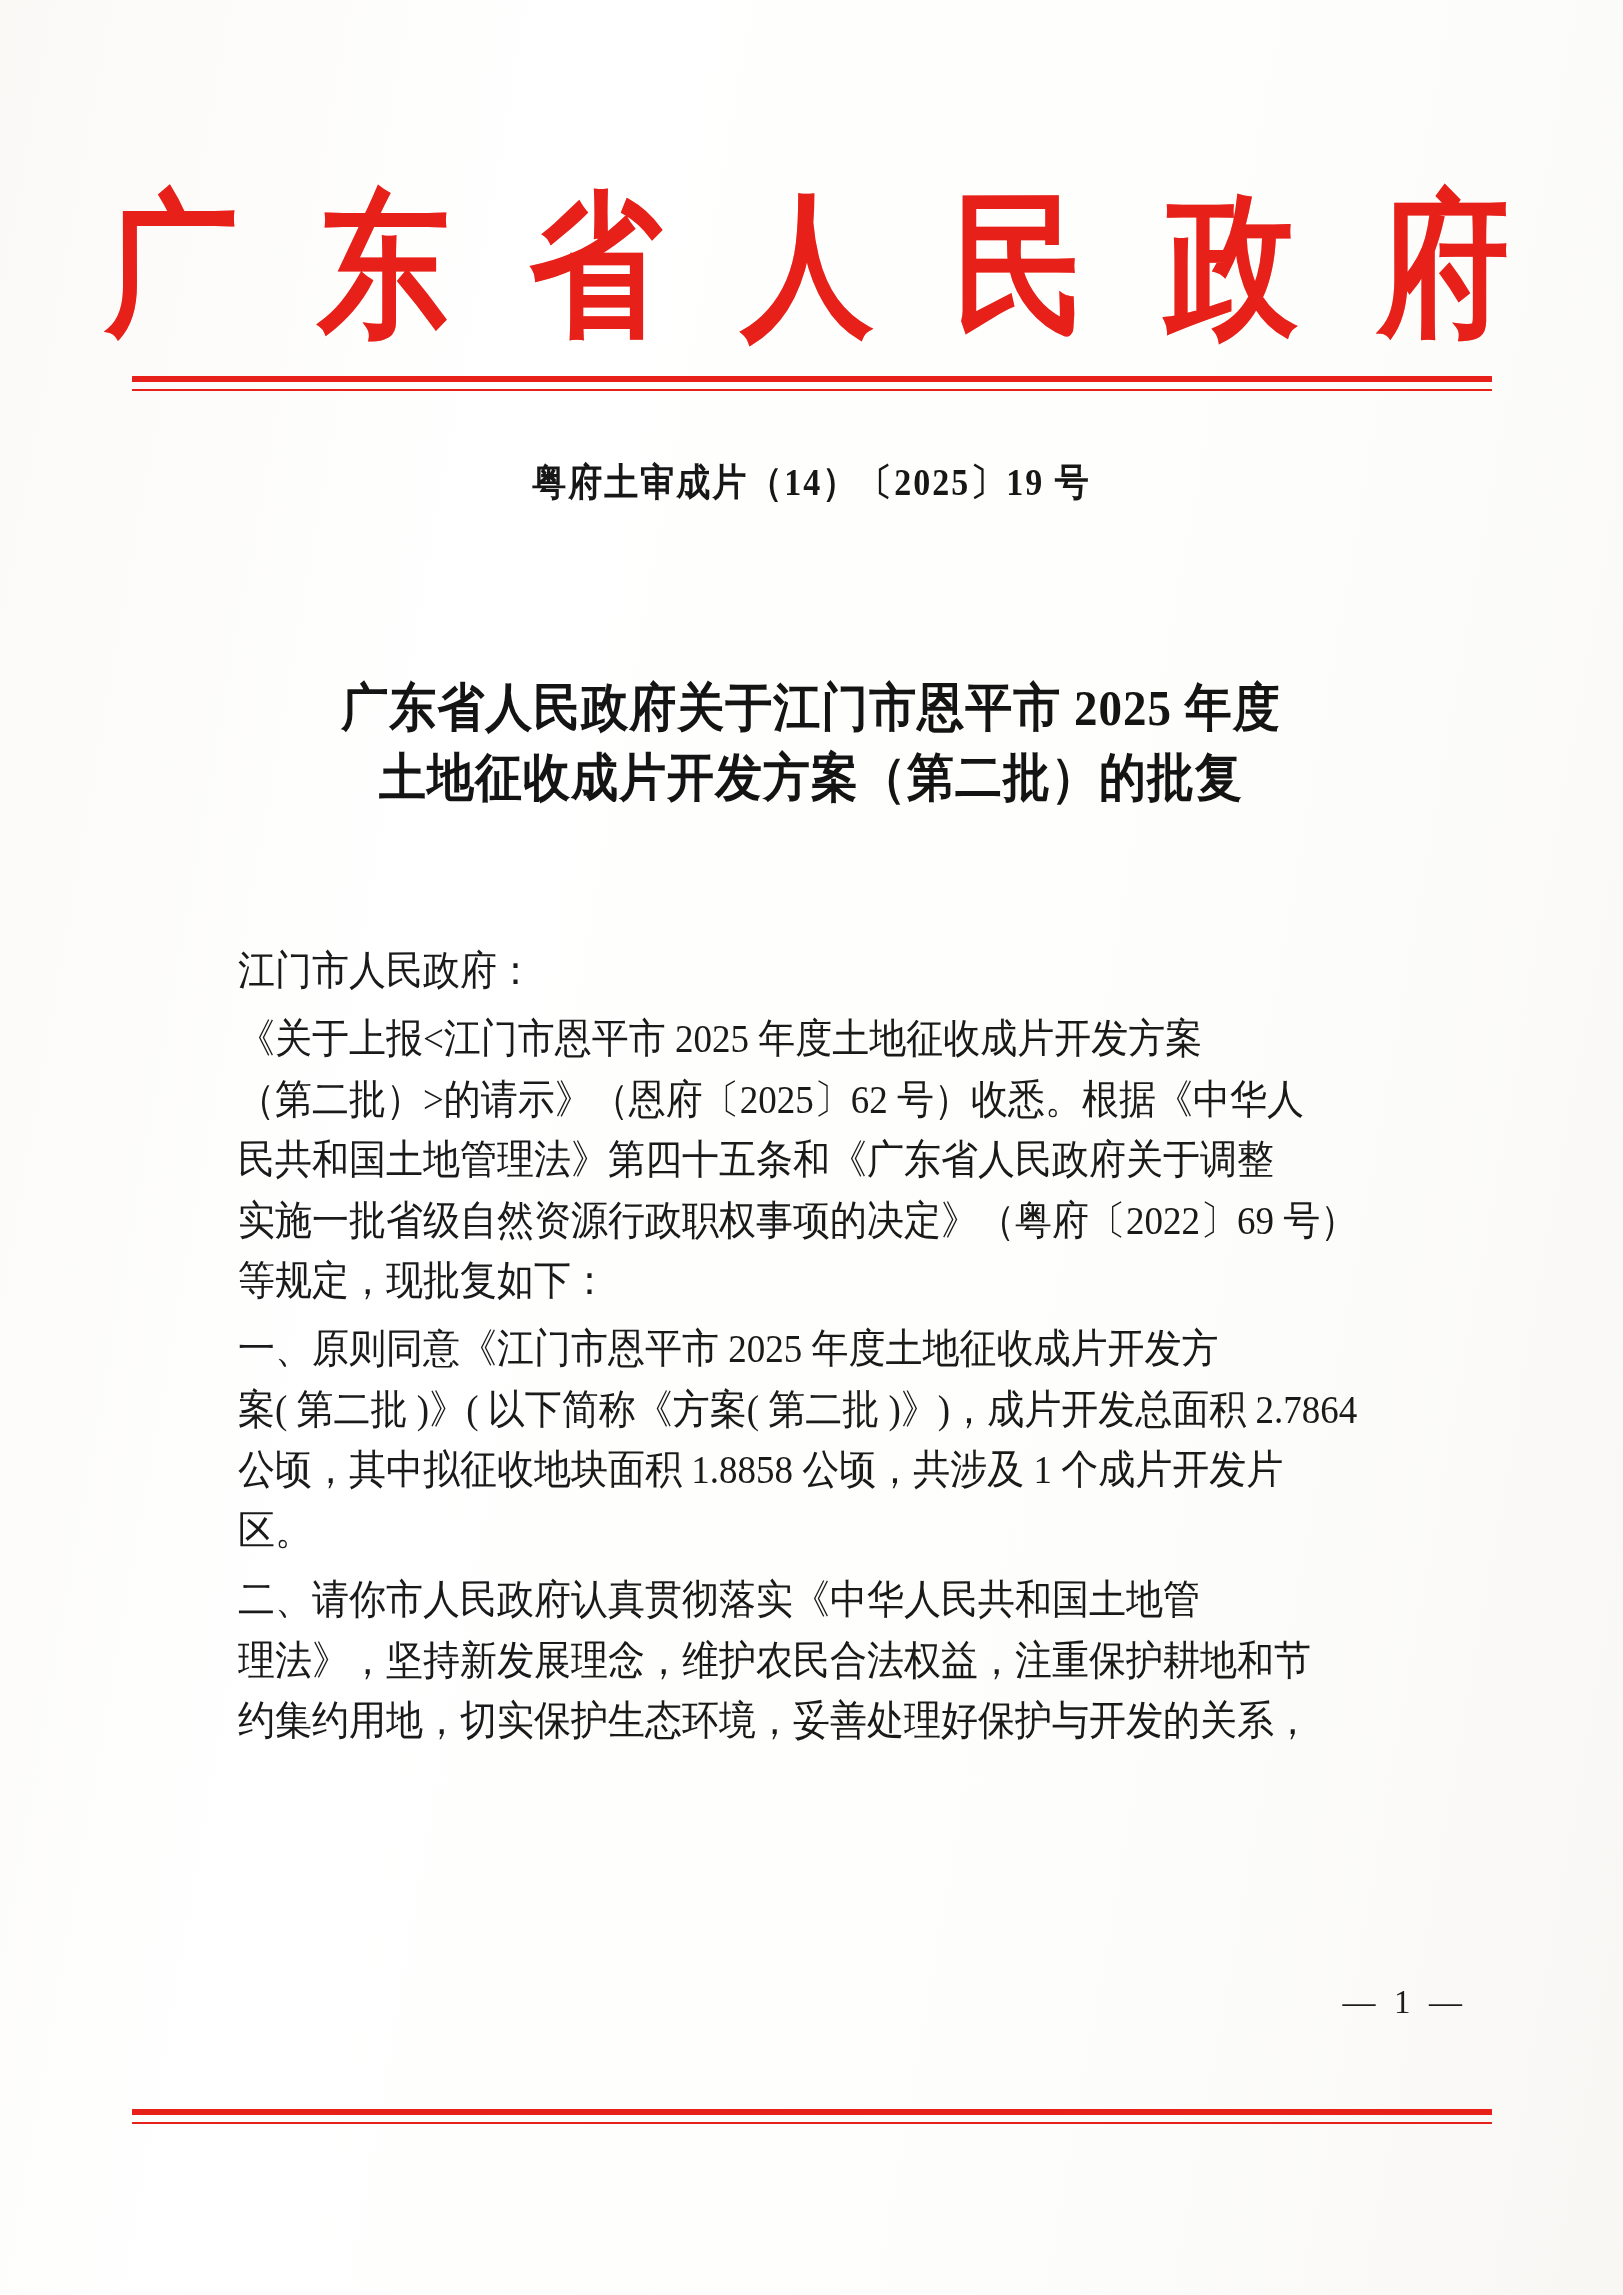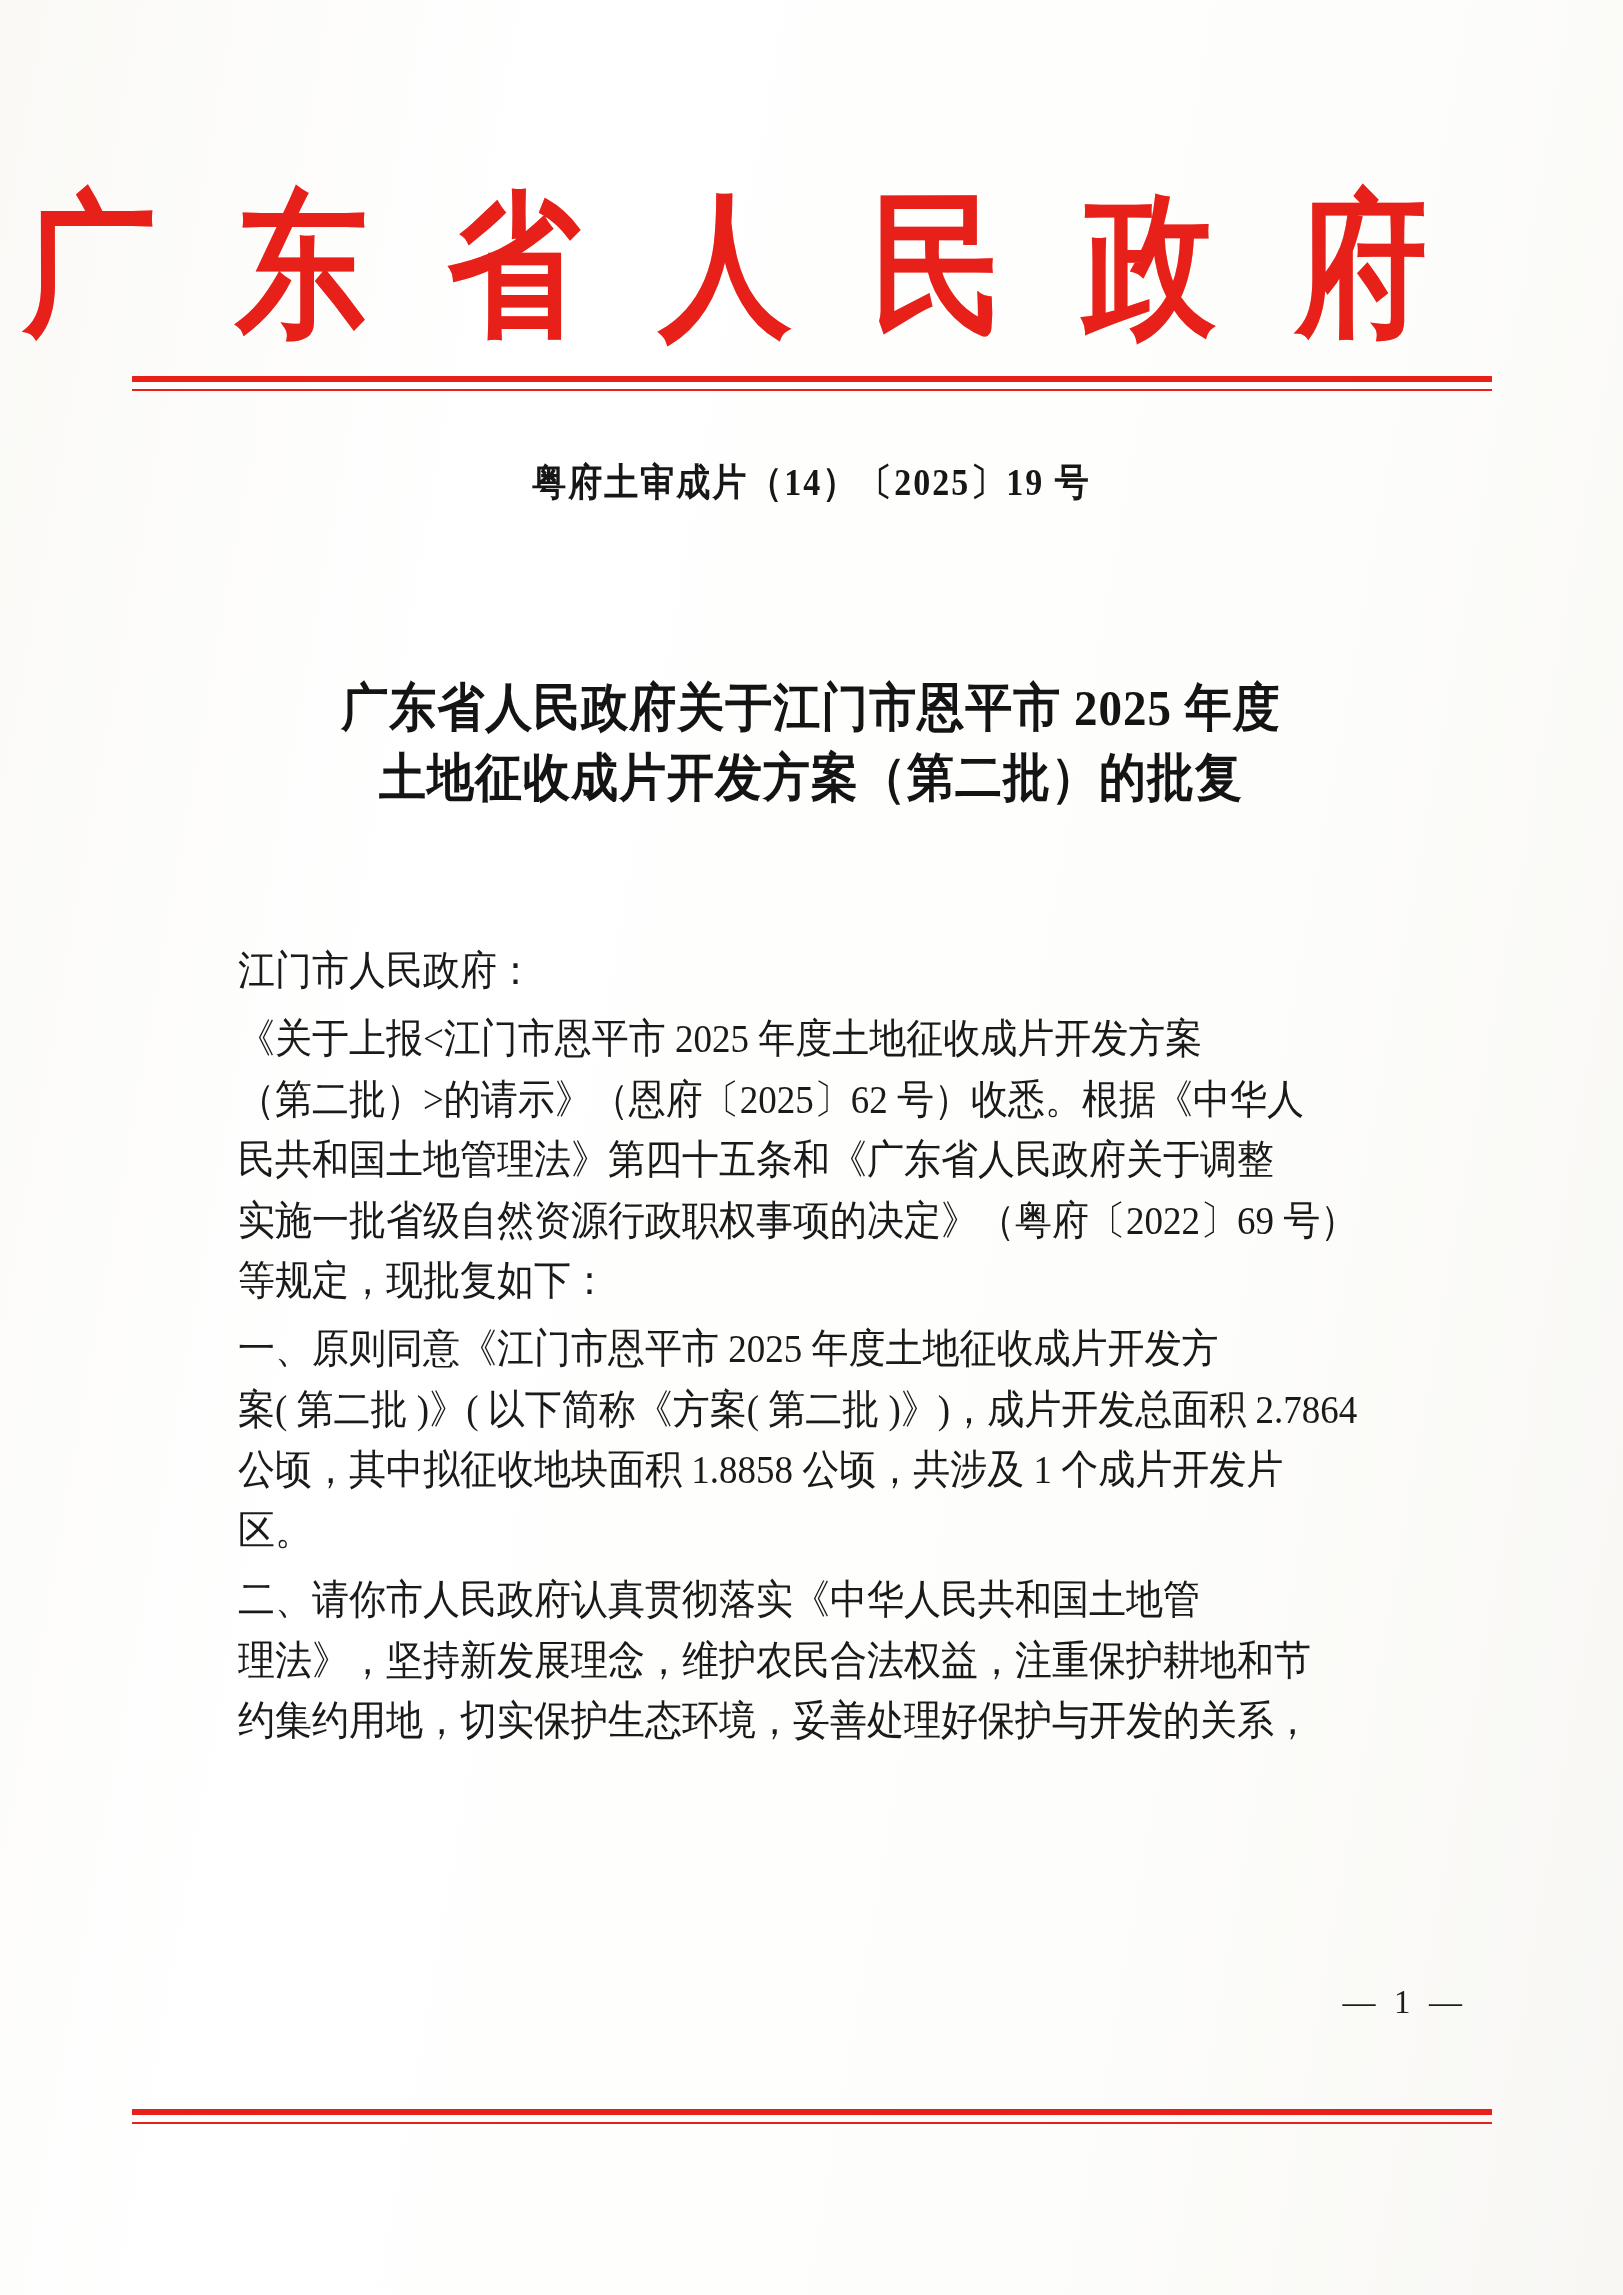--- a/index.html
+++ b/index.html
@@ -24,21 +24,21 @@
     background:
       linear-gradient(100deg, rgba(250,249,246,1) 0%, rgba(255,255,255,1) 28%, rgba(253,253,251,1) 70%, rgba(248,247,244,1) 100%);
     pointer-events: none;
   }
   
   #masthead {
     position: absolute;
     left: 0;
     right: 8px;
     top: 189px;
-    text-align: left;
+    text-align: center;
   }
   #masthead-title {
     display: inline-block;
     color: #e8201a;
     font-family: "Liberation Serif", "DejaVu Serif", serif;
     font-weight: 700;
     font-size: 132px;
     line-height: 1;
     letter-spacing: 23.5px;
     text-indent: 23.5px;

